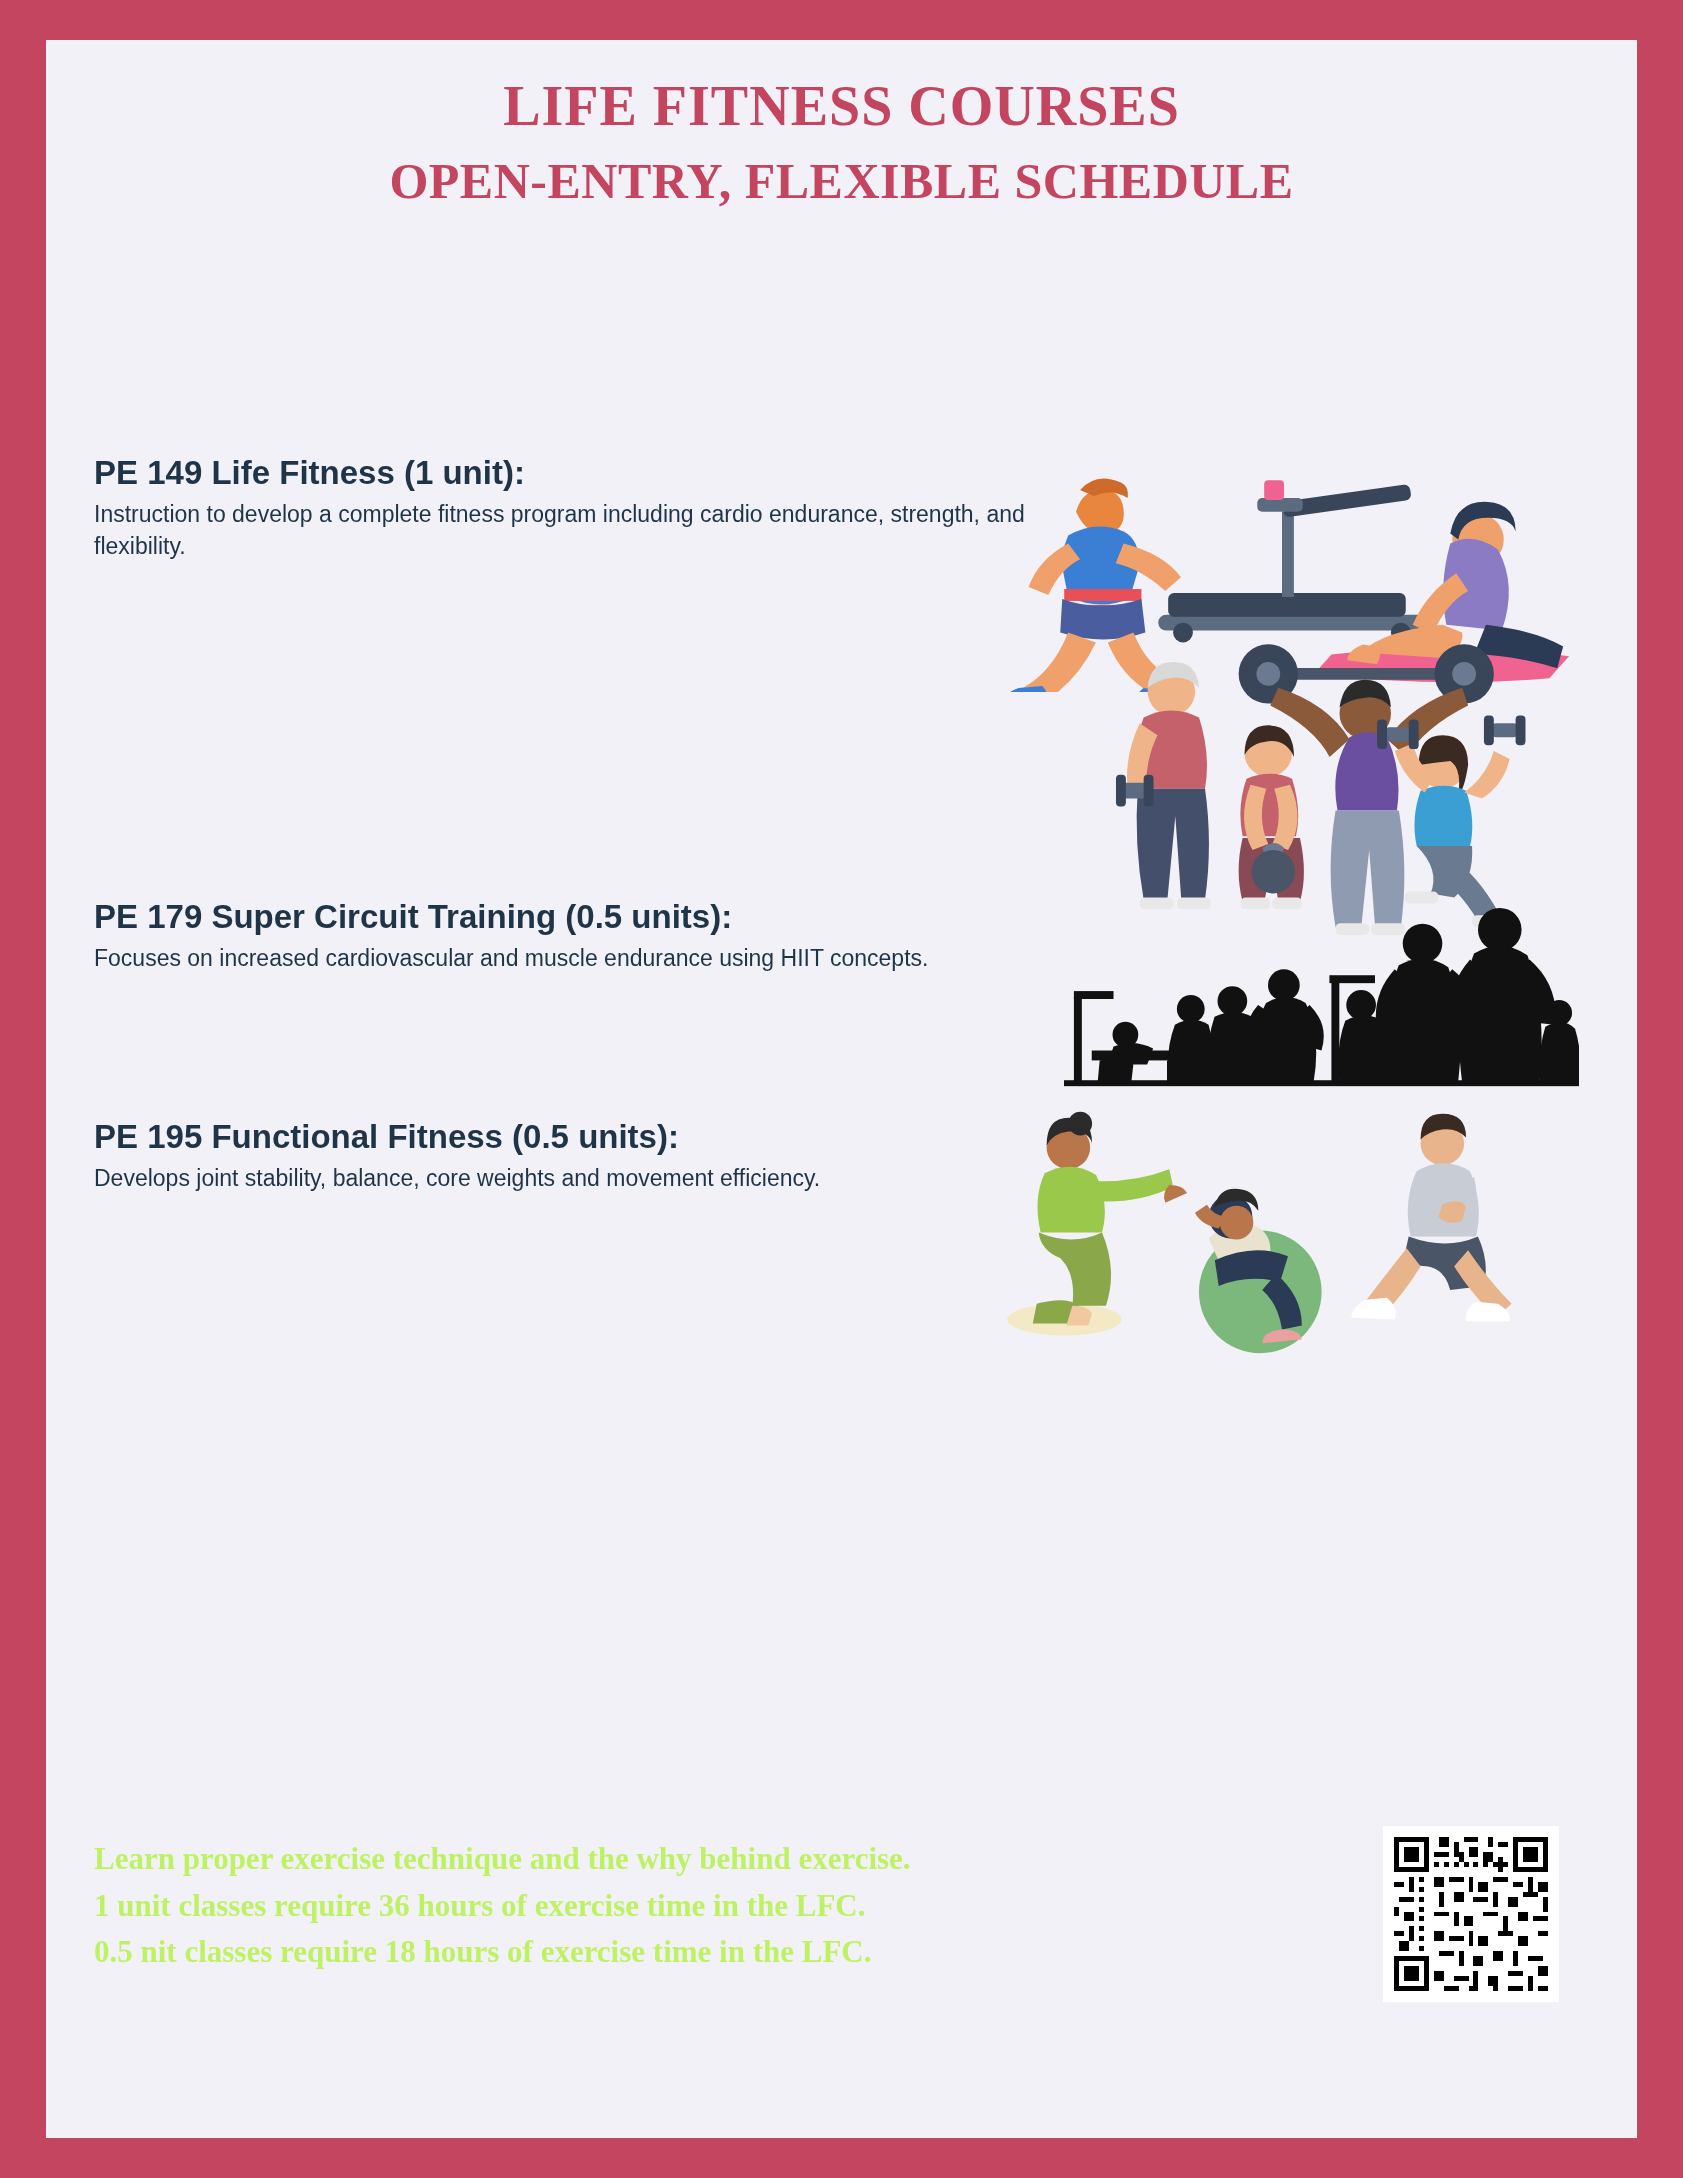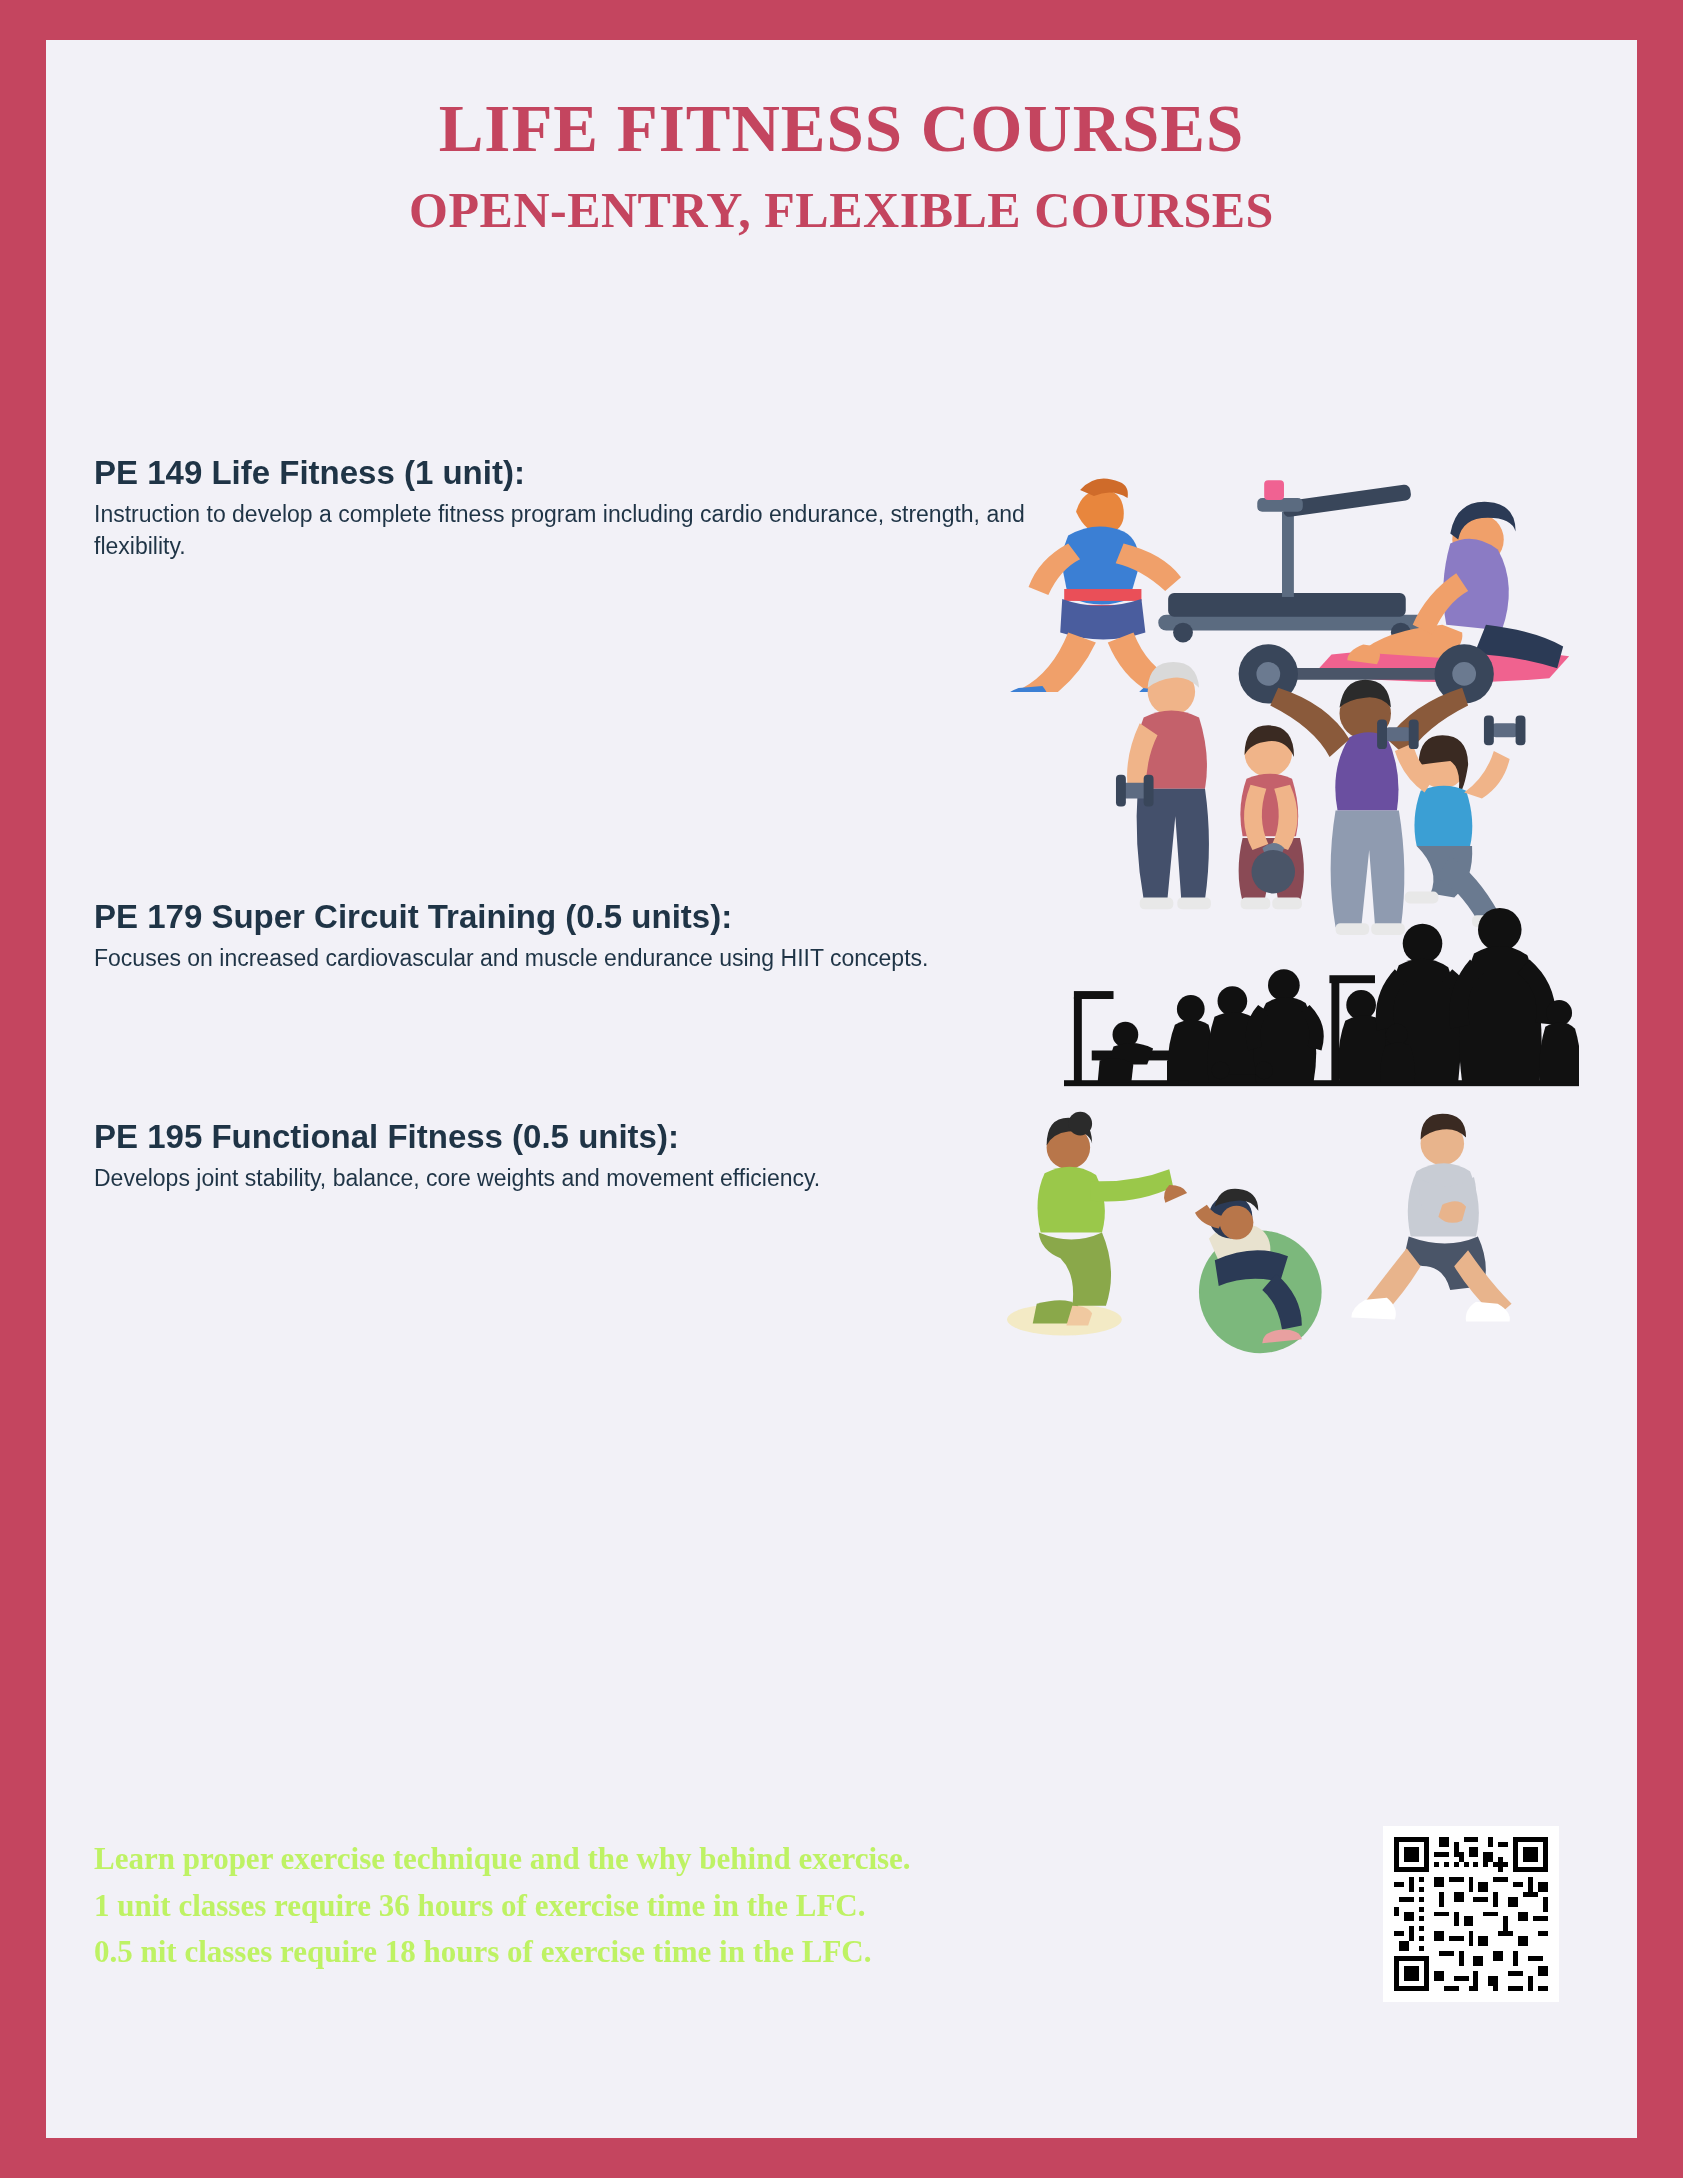--- a/index.html
+++ b/index.html
@@ -34,25 +34,25 @@
   .header {
     position: absolute;
     left: 0;
     right: 0;
     top: 77px;
     text-align: center;
     color: #c4455f;
     font-family: "Liberation Serif", serif;
   }
   .title-main {
-    font-size: 67px;
+    font-size: 56px;
     font-weight: bold;
     letter-spacing: 1px;
     line-height: 1.05;
-    margin: 16px;
+    margin: 0;
   }
   .title-sub1 {
     font-size: 50px;
     font-weight: bold;
     letter-spacing: 0.5px;
     line-height: 1.25;
     margin: 14px 0 0 0;
   }
   .title-sub2 {
     font-size: 50px;
@@ -130,21 +130,21 @@
   .qr svg { display: block; }
 </style>
 </head>
 <body>
 
 <div class="poster">
   <div class="poster-border-inner"></div>
 
   <div class="header">
     <div class="title-main">LIFE FITNESS COURSES</div>
-    <div class="title-sub1">OPEN-ENTRY, FLEXIBLE COURSES</div>
+    <div class="title-sub1">OPEN-ENTRY, FLEXIBLE SCHEDULE</div>
   </div>
 
   <div class="courses">
 
     <div class="course c1">
       <div class="course-text">
         <div class="course-heading">PE 149 Life Fitness (1 unit):</div>
         <div class="course-desc">Instruction to develop a complete fitness program including cardio endurance, strength, and flexibility.</div>
       </div>
       <div class="art" style="right:0; top:-57px;">

